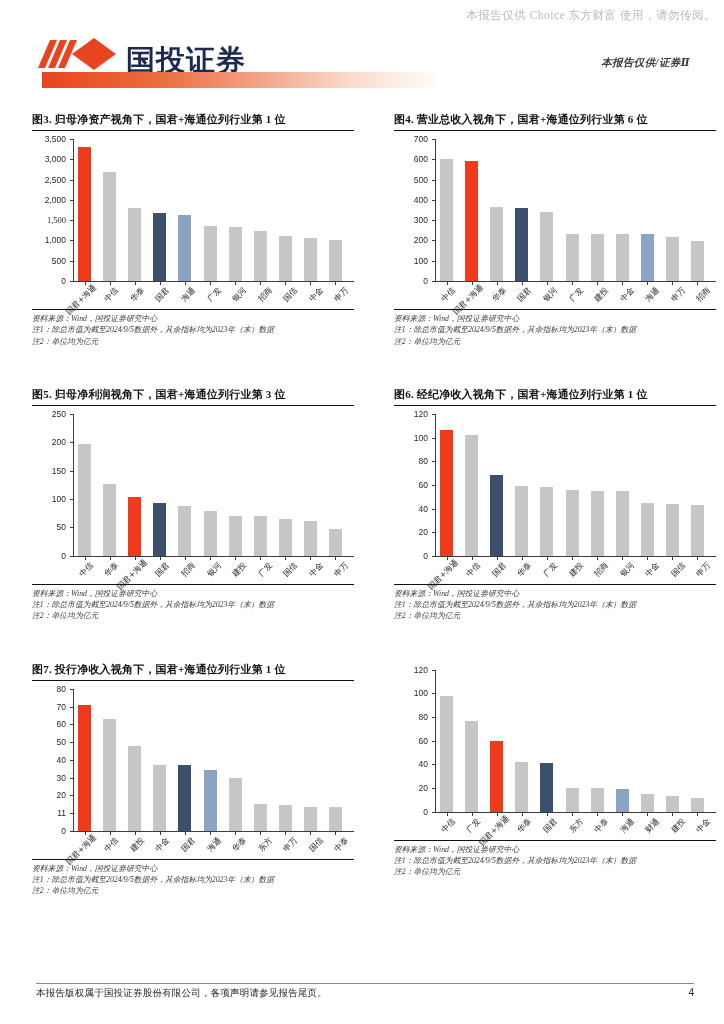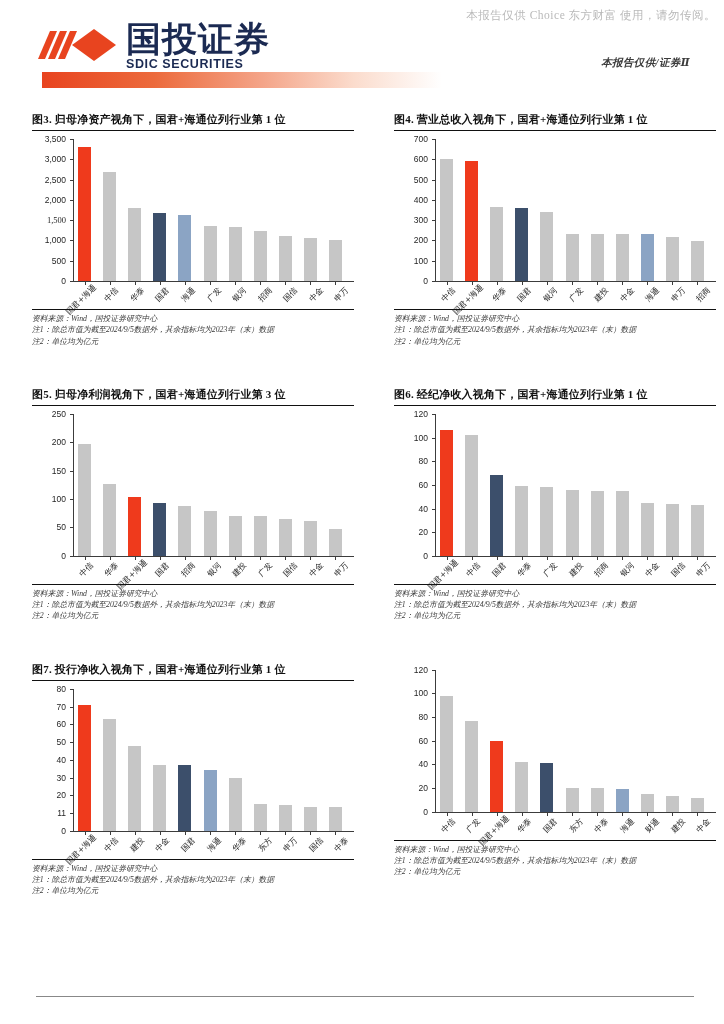--- a/index.html
+++ b/index.html
@@ -16,22 +16,23 @@
   .page-header { position: relative; height: 104px; }
   .watermark {
     position: absolute; top: 8px; right: 8px;
     font-size: 11.5px; color: #b9b9b9; letter-spacing: .5px;
     white-space: nowrap;
   }
   .brand { position: absolute; left: 36px; top: 22px; display: flex; align-items: center; }
   .brand-mark { position: relative; width: 86px; height: 44px; margin-right: 4px; }
   .brand-text-cn {
     font-family: "DejaVu Sans", sans-serif;
-    font-weight: 700; font-size: 35px; color: #1b2a52; line-height: 1;
+    font-weight: 700; font-size: 29px; color: #1b2a52; line-height: 1;
     letter-spacing: 1px;
+    margin-top: 24px;
   }
   .brand-text-en {
     font-family: "Liberation Sans", sans-serif;
     font-weight: 700; font-size: 12.5px; color: #1b2a52;
     letter-spacing: .6px; margin-top: 0;
   }
   .doc-kind {
     position: absolute; right: 34px; top: 56px;
     font-size: 10.5px; color: #3c3c3c; font-weight: bold;
     font-style: italic; letter-spacing: .4px;
@@ -259,21 +260,21 @@
           </div>
         </div>
       </div>
       <div class="notes">
         <div>资料来源：Wind，国投证券研究中心</div>
         <div>注1：除总市值为截至2024/9/5数据外，其余指标均为2023年（末）数据</div>
         <div>注2：单位均为亿元</div>
       </div>
     </div>
     <div class="figure">
-      <div class="fig-title">图4. 营业总收入视角下，国君+海通位列行业第 1 位</div>
+      <div class="fig-title">图4. 营业总收入视角下，国君+海通位列行业第 6 位</div>
       <div class="chart-area">
         <div class="ytick" style="top: 150px;"></div>
         <div class="ytick" style="top: 129.714px;"></div>
         <div class="ytick" style="top: 109.429px;"></div>
         <div class="ytick" style="top: 89.1429px;"></div>
         <div class="ytick" style="top: 68.8571px;"></div>
         <div class="ytick" style="top: 48.5714px;"></div>
         <div class="ytick" style="top: 28.2857px;"></div>
         <div class="ytick" style="top: 8px;"></div>
         <div class="ylabels">
@@ -820,13 +821,17 @@
       <div class="notes">
         <div>资料来源：Wind，国投证券研究中心</div>
         <div>注1：除总市值为截至2024/9/5数据外，其余指标均为2023年（末）数据</div>
         <div>注2：单位均为亿元</div>
       </div>
     </div>
   </div>
 
 <div class="page-footer">
   <div class="footer-rule"></div>
+  <div class="footer-row">
+    <div class="footer-text">本报告版权属于国投证券股份有限公司，各项声明请参见报告尾页。</div>
+    <div class="footer-page">4</div>
+  </div>
 </div>
 
 </body></html>

